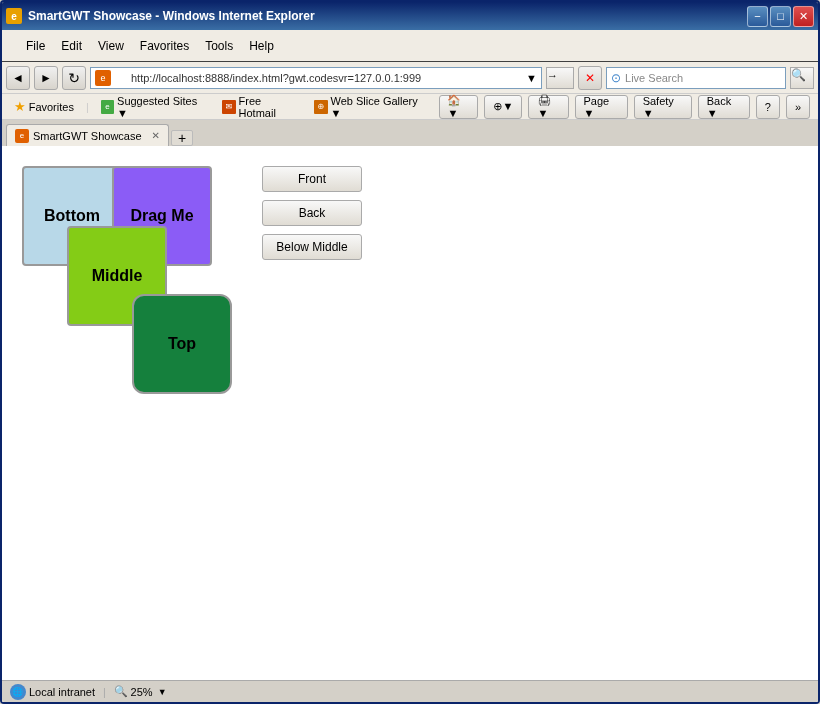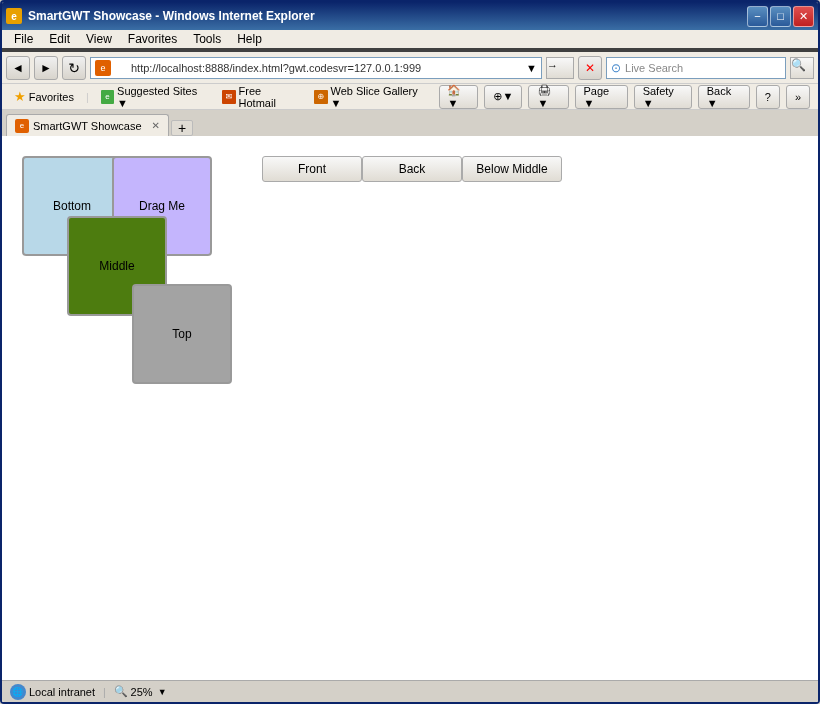--- a/index.html
+++ b/index.html
@@ -23,25 +23,25 @@
       background: linear-gradient(to bottom, #5a8fc0, #2a5a9a);
       color: white; font-size: 11px; cursor: pointer;
       display: flex; align-items: center; justify-content: center;
       border-radius: 3px;
     }
     .title-btn.close { background: linear-gradient(to bottom, #e05050, #c02020); }
 
     
     .menu-bar {
       background: #f0ece4;
-      height: 22px;
-      display: flex;
-      align-items: center;
-      padding: 0 4px;
-      border-bottom: 4px solid #404040;
+      height: 32px;
+      display: flex;
+      align-items: center;
+      padding: 0 16px;
+      border-bottom: 1px solid #404040;
     }
     .menu-item { padding: 2px 8px; font-size: 12px; cursor: pointer; }
 
     
     .address-bar {
       background: #f0ece4;
       height: 32px;
       display: flex;
       align-items: center;
       padding: 0 4px;
@@ -116,36 +116,37 @@
     
     .box {
       position: absolute;
       width: 100px;
       height: 100px;
       border: 2px solid #999;
       border-radius: 4px;
       display: flex;
       align-items: center;
       justify-content: center;
-      font-size: 12px;
-      font-weight: normal;
+      font-size: 16px;
+      font-weight: bold;
       cursor: move;
     }
     .box-bottom { background: #b8d8e8; top: 20px; left: 20px; z-index: 1; }
-    .box-drag-me { background: #c4b5fd; top: 20px; left: 110px; z-index: 2; }
-    .box-middle { background: #4d7c0f; top: 80px; left: 65px; z-index: 3; }
-    .box-top { background: #a3a3a3; top: 148px; left: 130px; z-index: 4; }
+    .box-drag-me { background: #8b5cf6; top: 20px; left: 110px; z-index: 2; }
+    .box-middle { background: #84cc16; top: 80px; left: 65px; z-index: 3; }
+    .box-top { background: #15803d; top: 148px; left: 130px; z-index: 4; border-radius: 12px; }
 
     
     .buttons-panel {
       position: absolute;
       top: 20px;
       left: 260px;
       display: flex;
-      flex-direction: row;
+      flex-direction: column;
+      gap: 8px;
     }
     .demo-btn {
       width: 100px; height: 26px;
       background: linear-gradient(to bottom, #f8f8f8, #e0dcd4);
       border: 1px solid #aaa; border-radius: 3px;
       cursor: pointer; font-size: 12px;
     }
 
     
     .status-bar {

